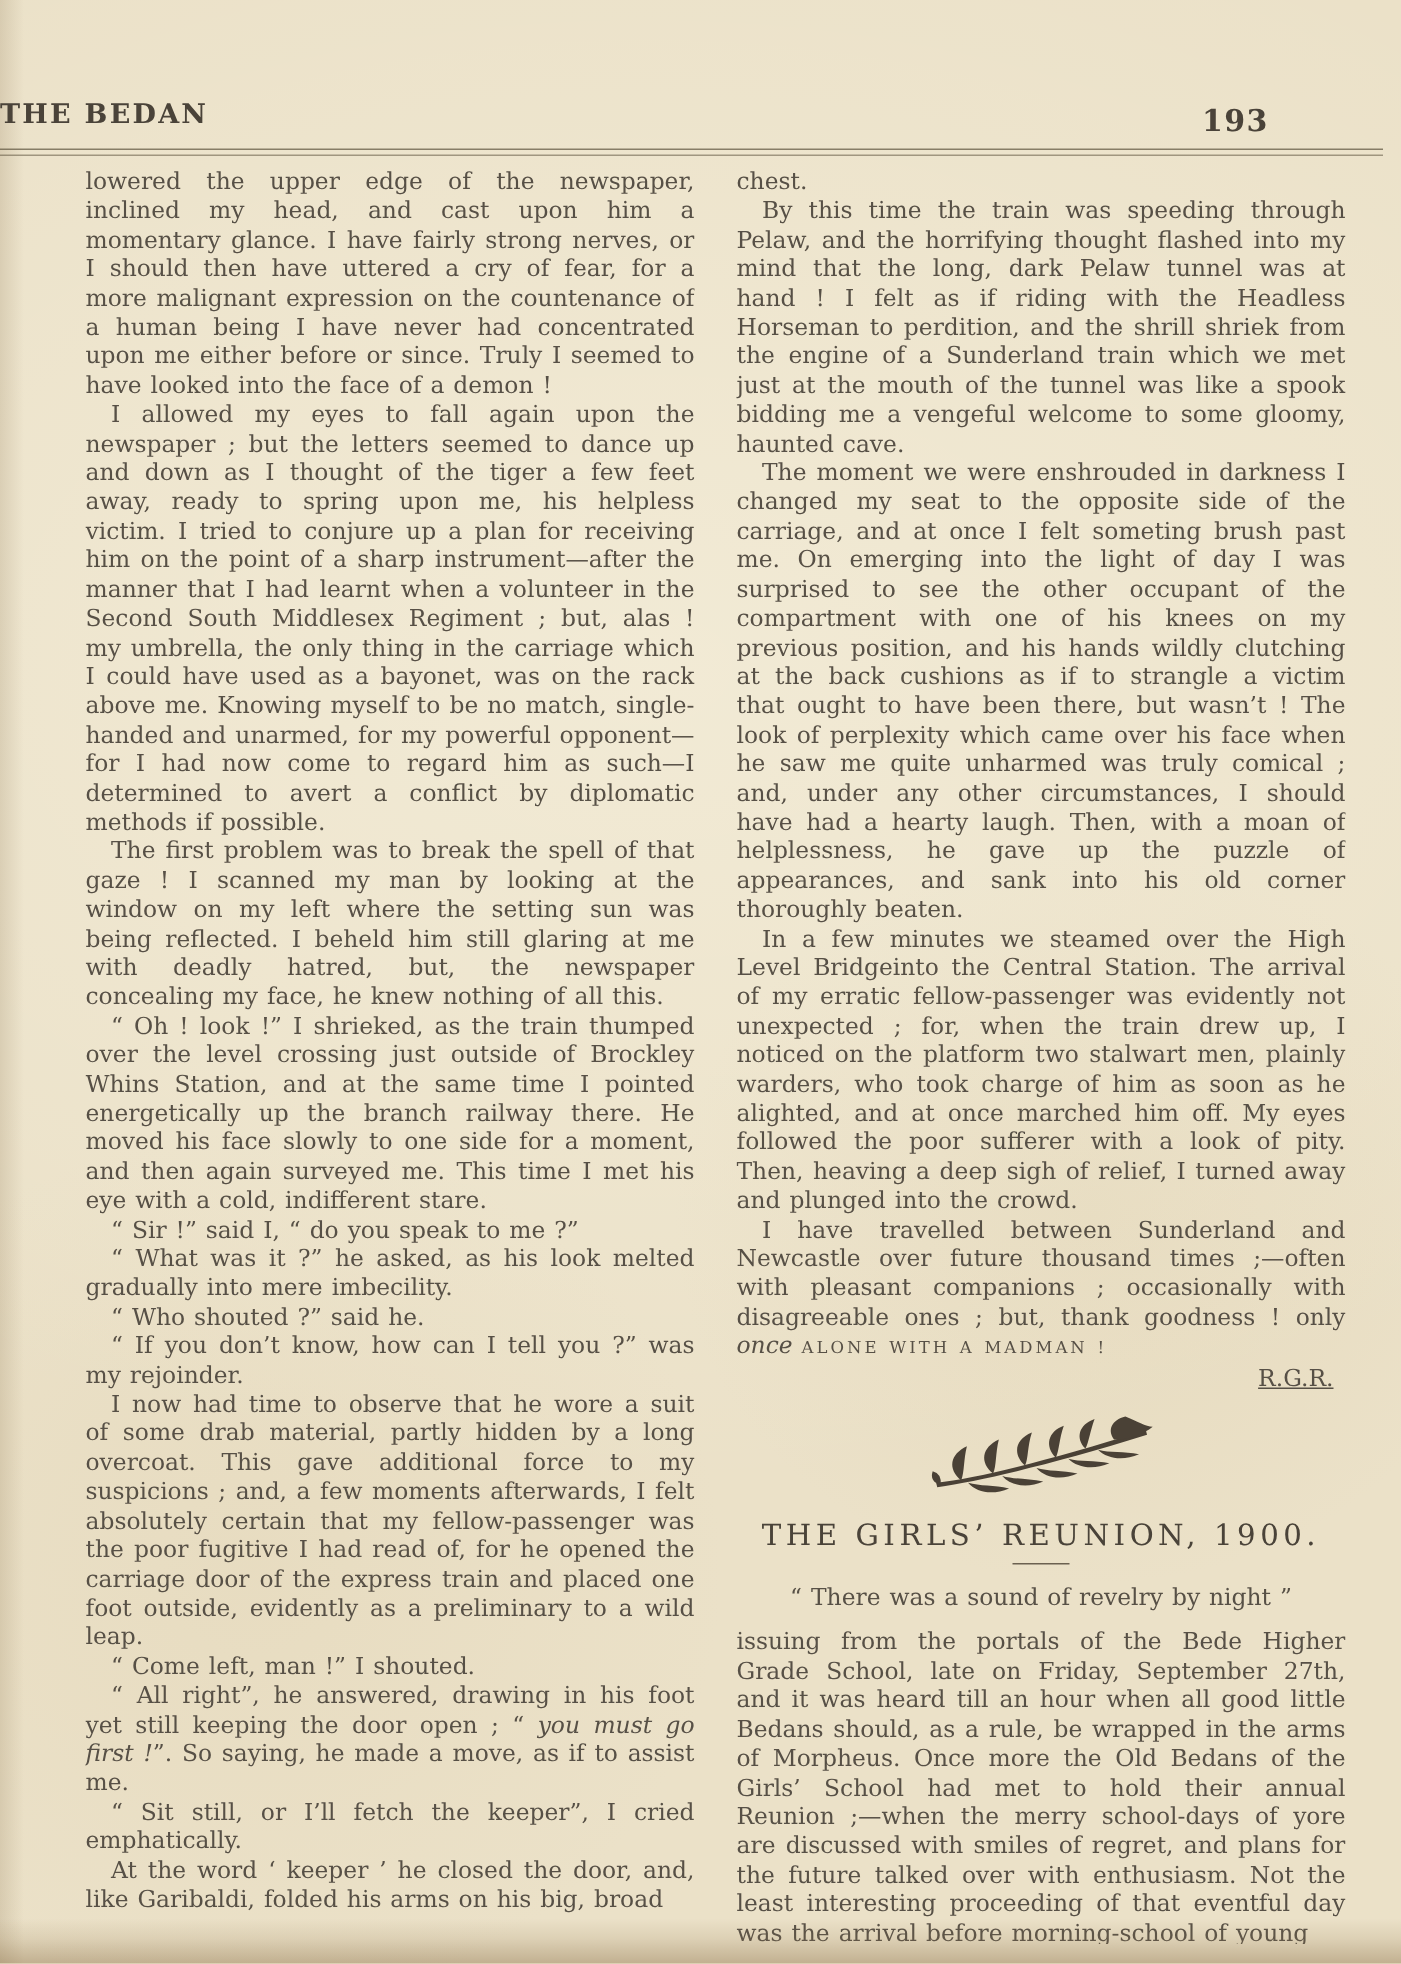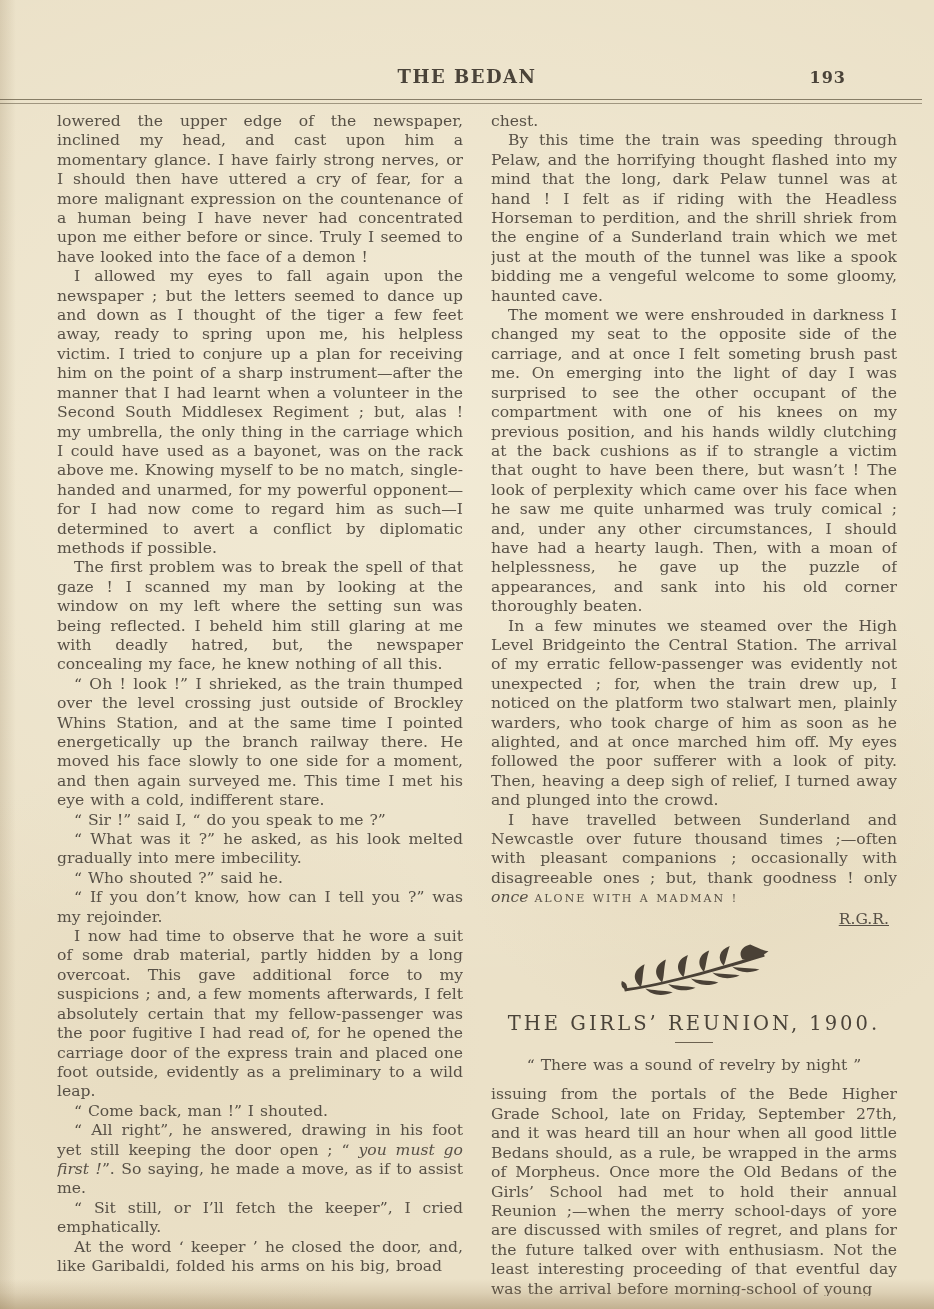--- a/index.html
+++ b/index.html
@@ -25,25 +25,25 @@
   .page::before{
     content:"";position:absolute;left:0;top:0;bottom:0;width:16px;pointer-events:none;
     background:linear-gradient(to right, rgba(128,104,68,0.18), rgba(128,104,68,0));
   }
   .page::after{
     content:"";position:absolute;left:0;right:0;bottom:0;height:30px;pointer-events:none;
     background:linear-gradient(to bottom, rgba(146,120,80,0) 0%, rgba(146,120,80,0.16) 45%, rgba(136,108,66,0.42) 100%);
   }
   .page-header{position:absolute;top:66px;left:0;right:0;height:28px;}
   .journal-title{
-    text-align:center;font-weight:bold;font-size:18px;letter-spacing:1.5px;
+    font-weight:bold;font-size:18px;letter-spacing:1.5px;
     color:var(--heading-ink);
   }
   .page-number{
-    position:absolute;right:88px;top:2px;font-weight:bold;font-size:16px;
+    position:absolute;right:88px;top:2px;font-weight:bold;font-size:20px;
     letter-spacing:1px;color:var(--heading-ink);
   }
   .double-rule{
     position:absolute;top:99px;left:0;right:12px;height:3px;
     border-top:1.6px solid rgba(96,86,64,0.72);
     border-bottom:1px solid rgba(96,86,64,0.55);
   }
   .columns{
     position:absolute;top:112px;left:57px;display:flex;gap:28px;
   }
@@ -80,21 +80,21 @@
     <section class="column">
         <p class="para"><span class="">lowered the upper edge of the newspaper, inclined my head, and cast upon him a momentary glance.  I have fairly strong nerves, or I should then have uttered a cry of fear, for a more malignant expression on the countenance of a human being I have never had concentrated upon me either before or since.  Truly I seemed to have looked into the face of a demon !</span></p>
         <p class="para indent"><span class="">I allowed my eyes to fall again upon the newspaper ; but the letters seemed to dance up and down as I thought of the tiger a few feet away, ready to spring upon me, his helpless victim.  I tried to conjure up a plan for receiving him on the point of a sharp instrument—after the manner that I had learnt when a volunteer in the Second South Middlesex Regiment ; but, alas ! my umbrella, the only thing in the carriage which I could have used as a bayonet, was on the rack above me.  Knowing myself to be no match, single-handed and unarmed, for my powerful opponent—for I had now come to regard him as such—I determined to avert a conflict by diplomatic methods if possible.</span></p>
         <p class="para indent"><span class="">The first problem was to break the spell of that gaze !  I scanned my man by looking at the window on my left where the setting sun was being reflected.  I beheld him still glaring at me with deadly hatred, but, the newspaper concealing my face, he knew nothing of all this.</span></p>
         <p class="para indent"><span class="">“ Oh ! look !” I shrieked, as the train thumped over the level crossing just outside of Brockley Whins Station, and at the same time I pointed energetically up the branch railway there.  He moved his face slowly to one side for a moment, and then again surveyed me.  This time I met his eye with a cold, indifferent stare.</span></p>
         <p class="para indent"><span class="">“ Sir !” said I, “ do you speak to me ?”</span></p>
         <p class="para indent"><span class="">“ What was it ?”  he asked, as his look melted gradually into mere imbecility.</span></p>
         <p class="para indent"><span class="">“ Who shouted ?” said he.</span></p>
         <p class="para indent"><span class="">“ If you don’t know, how can I tell you ?” was my rejoinder.</span></p>
         <p class="para indent"><span class="">I now had time to observe that he wore a suit of some drab material, partly hidden by a long overcoat.  This gave additional force to my suspicions ; and, a few moments afterwards, I felt absolutely certain that my fellow-passenger was the poor fugitive I had read of, for he opened the carriage door of the express train and placed one foot outside, evidently as a preliminary to a wild leap.</span></p>
-        <p class="para indent"><span class="">“ Come back, man !” I shouted.</span></p>
+        <p class="para indent"><span class="">“ Come left, man !” I shouted.</span></p>
         <p class="para indent"><span class="">“ All right”, he answered, drawing in his foot yet still keeping the door open ; “ </span><span class="it">you must go first !</span><span class="">”.  So saying, he made a move, as if to assist me.</span></p>
         <p class="para indent"><span class="">“ Sit still, or I’ll fetch the keeper”, I cried emphatically.</span></p>
         <p class="para indent"><span class="">At the word ‘ keeper ’ he closed the door, and, like Garibaldi, folded his arms on his big, broad</span></p>
       </section>
     <section class="column">
         <p class="para"><span class="">chest.</span></p>
         <p class="para indent"><span class="">By this time the train was speeding through Pelaw, and the horrifying thought flashed into my mind that the long, dark Pelaw tunnel was at hand !  I felt as if riding with the Headless Horseman to perdition, and the shrill shriek from the engine of a Sunderland train which we met just at the mouth of the tunnel was like a spook bidding me a vengeful welcome to some gloomy, haunted cave.</span></p>
         <p class="para indent"><span class="">The moment we were enshrouded in darkness I changed my seat to the opposite side of the carriage, and at once I felt someting brush past me.  On emerging into the light of day I was surprised to see the other occupant of the compartment with one of his knees on my previous position, and his hands wildly clutching at the back cushions as if to strangle a victim that ought to have been there, but wasn’t !  The look of perplexity which came over his face when he saw me quite unharmed was truly comical ; and, under any other circumstances, I should have had a hearty laugh.  Then, with a moan of helplessness, he gave up the puzzle of appearances, and sank into his old corner thoroughly beaten.</span></p>
         <p class="para indent"><span class="">In a few minutes we steamed over the High Level Bridgeinto the Central Station.  The arrival of my erratic fellow-passenger was evidently not unexpected ; for, when the train drew up, I noticed on the platform two stalwart men, plainly warders, who took charge of him as soon as he alighted, and at once marched him off.  My eyes followed the poor sufferer with a look of pity. Then, heaving a deep sigh of relief, I turned away and plunged into the crowd.</span></p>
         <p class="para indent"><span class="">I have travelled between Sunderland and Newcastle over future thousand times ;—often with pleasant companions ; occasionally with disagreeable ones ;  but, thank goodness !  only </span><span class="it">once</span><span class=""> </span><span class="sc">ALONE WITH A MADMAN !</span></p>

